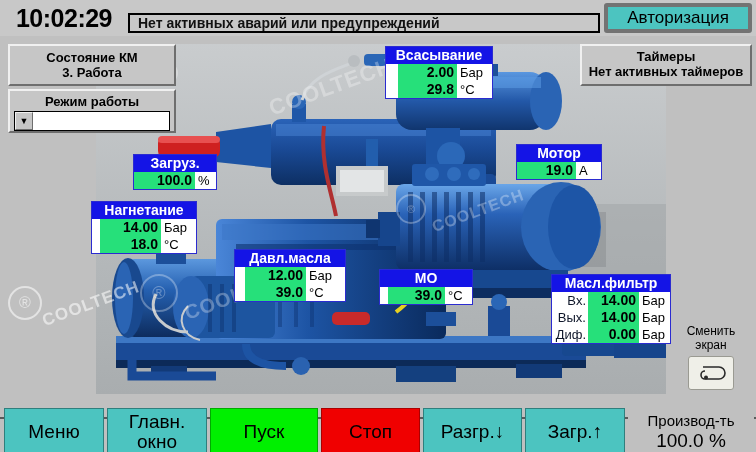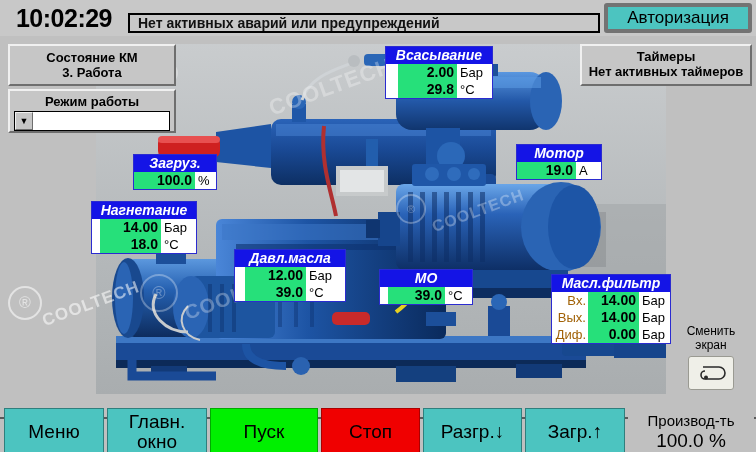--- a/index.html
+++ b/index.html
@@ -115,25 +115,25 @@
   .mblock{
     position:absolute;
     border:1px solid #2b2bd0;
     box-sizing:border-box;
     background:#fff;
   }
   .mtitle{
     background:#1414e6;color:#fff;
     font-size:14px;font-weight:bold;
     text-align:center;line-height:17px;height:17px;
-    white-space:nowrap;overflow:hidden;font-style:italic;
+    white-space:nowrap;overflow:hidden;
   }
   .mrow{display:flex;height:17px;align-items:stretch;background:#fff;}
   .mlabel{
-    font-size:13px;color:#a16207;text-align:right;
+    font-size:13px;color:#0f172a;text-align:right;
     padding-right:2px;line-height:17px;
     background:#fff;white-space:nowrap;
   }
   .mval{
     background:#26e07a;color:#000;
     font-size:14px;font-weight:bold;
     text-align:right;padding-right:3px;line-height:17px;
     white-space:nowrap;
   }
   .munit{

